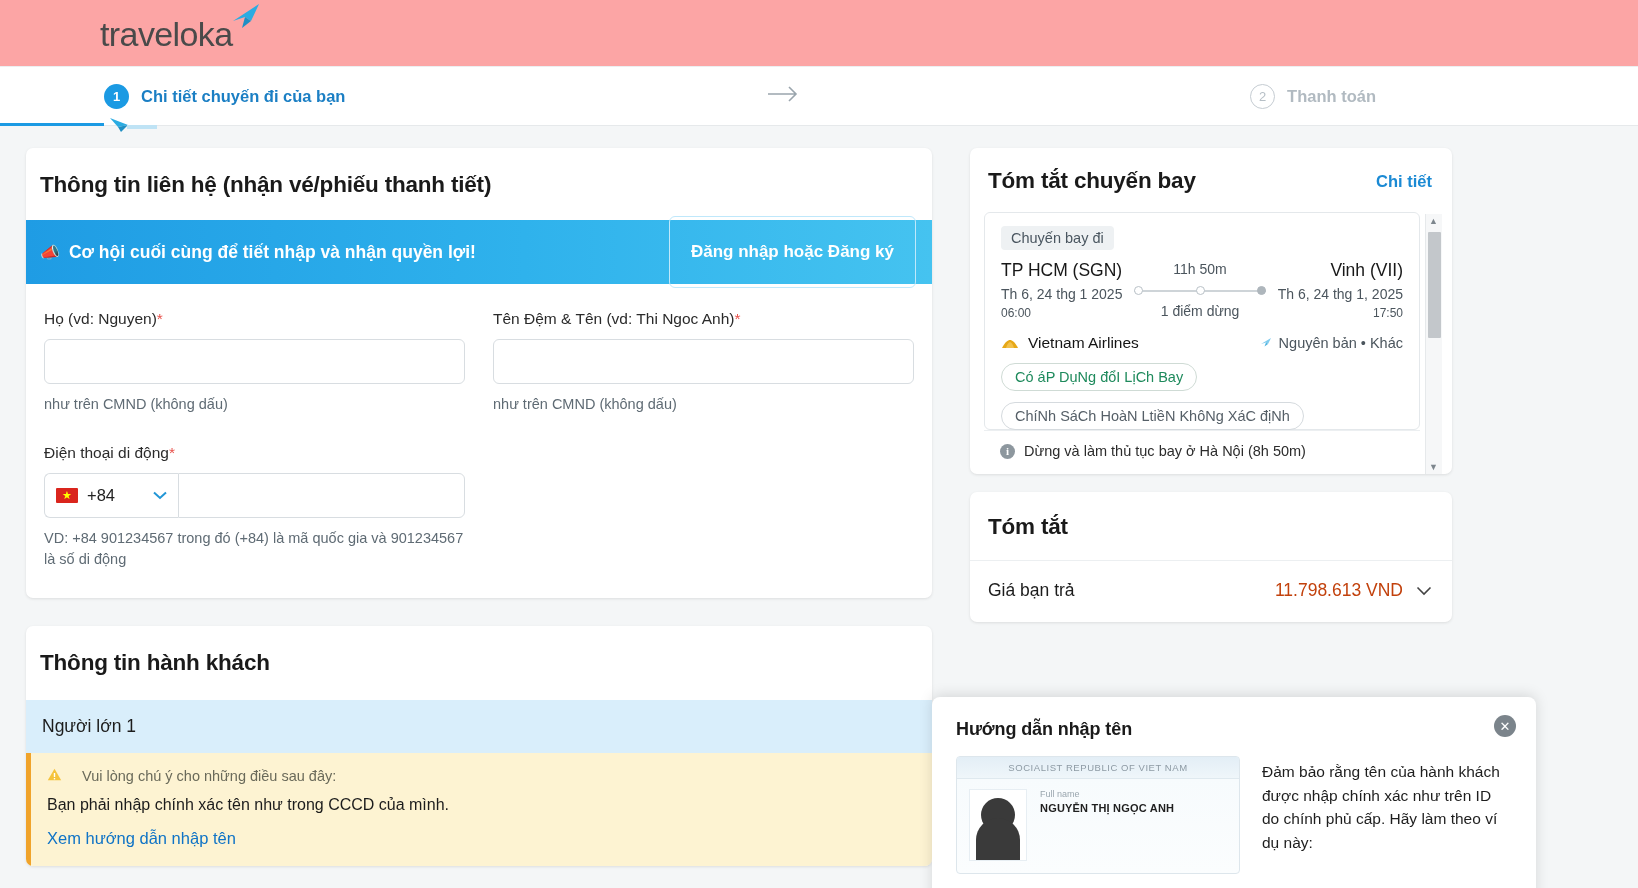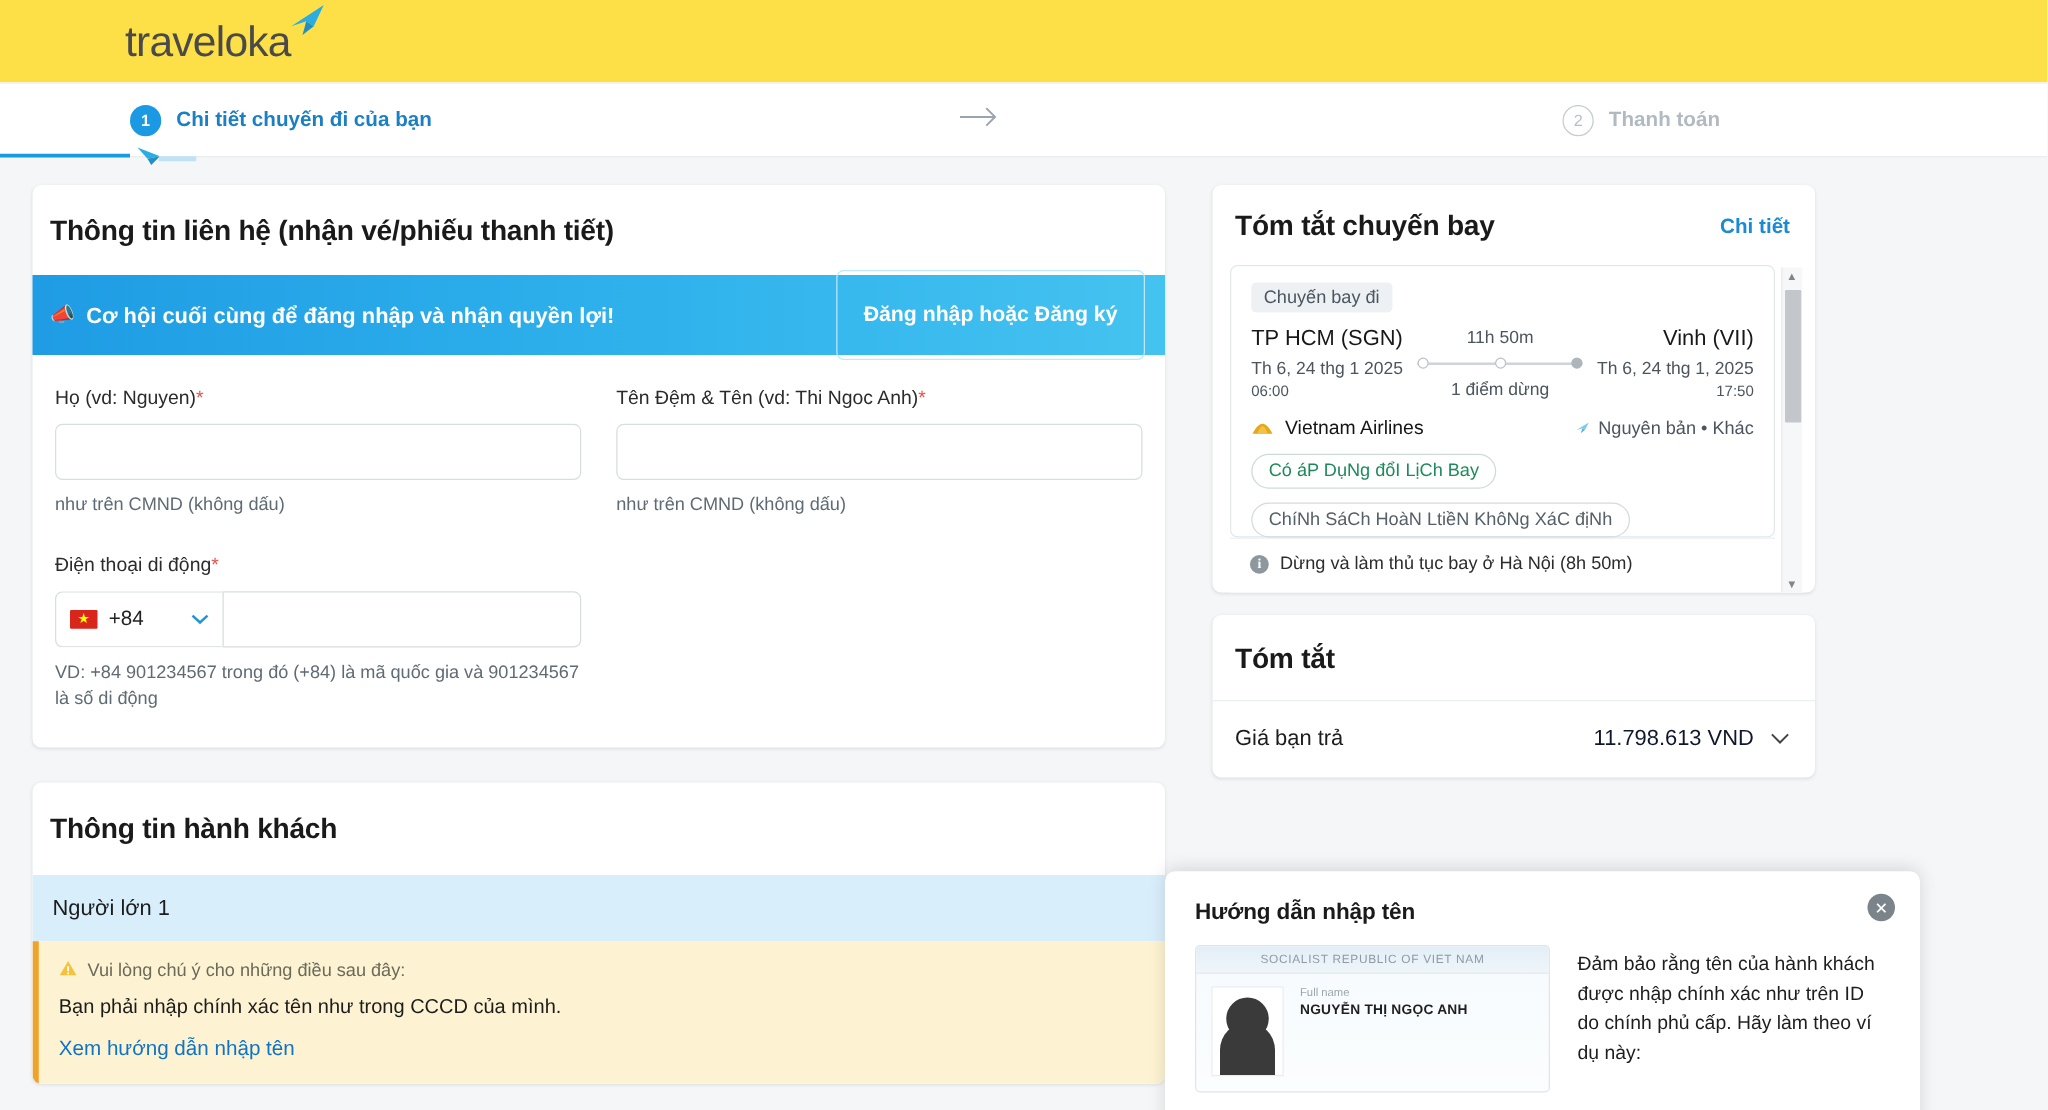--- a/index.html
+++ b/index.html
@@ -6,21 +6,21 @@
   html, body {
     width: 1638px; height: 888px;
     background: #f4f6f7;
     font-family: "Liberation Sans", sans-serif;
     color: #1a1a1a;
     overflow: hidden;
   }
 
   
   .topbar {
-    height: 66px; background: #fde047;
+    height: 66px; background: #fca5a5;
     display: flex; align-items: center;
     position: relative;
   }
   .logo-wrap {
     margin-left: 100px;
     display: flex; align-items: flex-start;
     position: relative;
   }
   .logo-text {
     font-size: 34px; letter-spacing: -0.6px;
@@ -155,21 +155,21 @@
   }
   .pax-sub {
     background: #d9eefb; padding: 16px 0 16px 16px;
     font-size: 17.5px; color: #1c1c1c;
   }
   .pax-warn {
     background: #fdf3d2; border-left: 5px solid #f0a32a;
     padding: 15px 16px 18px 16px;
   }
   .warn-line1 {
-    display: flex; align-items: center; gap: 8px;
+    display: flex; align-items: center; gap: 20px;
     font-size: 14.5px; color: #6a6a5a;
   }
   .warn-line2 { font-size: 16px; color: #1c1c1c; margin-top: 12px; }
   .warn-link {
     display: block; margin-top: 15px;
     font-size: 16.5px; color: #0f73c6; font-weight: 400;
     text-decoration: none; cursor: pointer;
   }
 
   
@@ -269,21 +269,21 @@
     font-size: 22.5px; font-weight: 700; letter-spacing: -0.2px;
     padding: 22px 0 20px 18px;
   }
   .total-row {
     display: flex; align-items: center;
     border-top: 1px solid #eceff1;
     padding: 19px 20px 21px 18px;
   }
   .total-label { font-size: 17.5px; color: #1c1c1c; }
   .total-value {
-    margin-left: auto; color: #0f172a; font-size: 17.5px; font-weight: 400;
+    margin-left: auto; color: #c2410c; font-size: 17.5px; font-weight: 400;
   }
   .total-caret { margin-left: 13px; color: #444; font-size: 14px; }
 
   
   .modal {
     position: absolute; left: 932px; top: 697px;
     width: 604px; height: 260px;
     background: #fff; border-radius: 8px 8px 0 0;
     box-shadow: 0 -2px 14px rgba(0,0,0,.13);
     padding: 22px 24px 0 24px;
@@ -372,21 +372,21 @@
 <div class="page">
 
   <div class="col-left">
 
     <div class="card">
       <div class="card-title">Thông tin liên hệ (nhận vé/phiếu thanh tiết)</div>
 
       <div class="login-banner">
         <span class="lb-text">
           <span class="lb-emoji">📣</span>
-          <span>Cơ hội cuối cùng để đăng nhập và nhận quyền lợi!</span>
+          <span>Cơ hội cuối cùng để tiết nhập và nhận quyền lợi!</span>
         </span>
         <button class="login-btn">Đăng nhập hoặc Đăng ký</button>
       </div>
 
       <div class="form-grid">
         <div class="field">
           <div class="field-label">
             <span>Họ (vd: Nguyen)</span><span class="req">*</span>
           </div>
           <input class="field-input" type="text" value="" style="">

